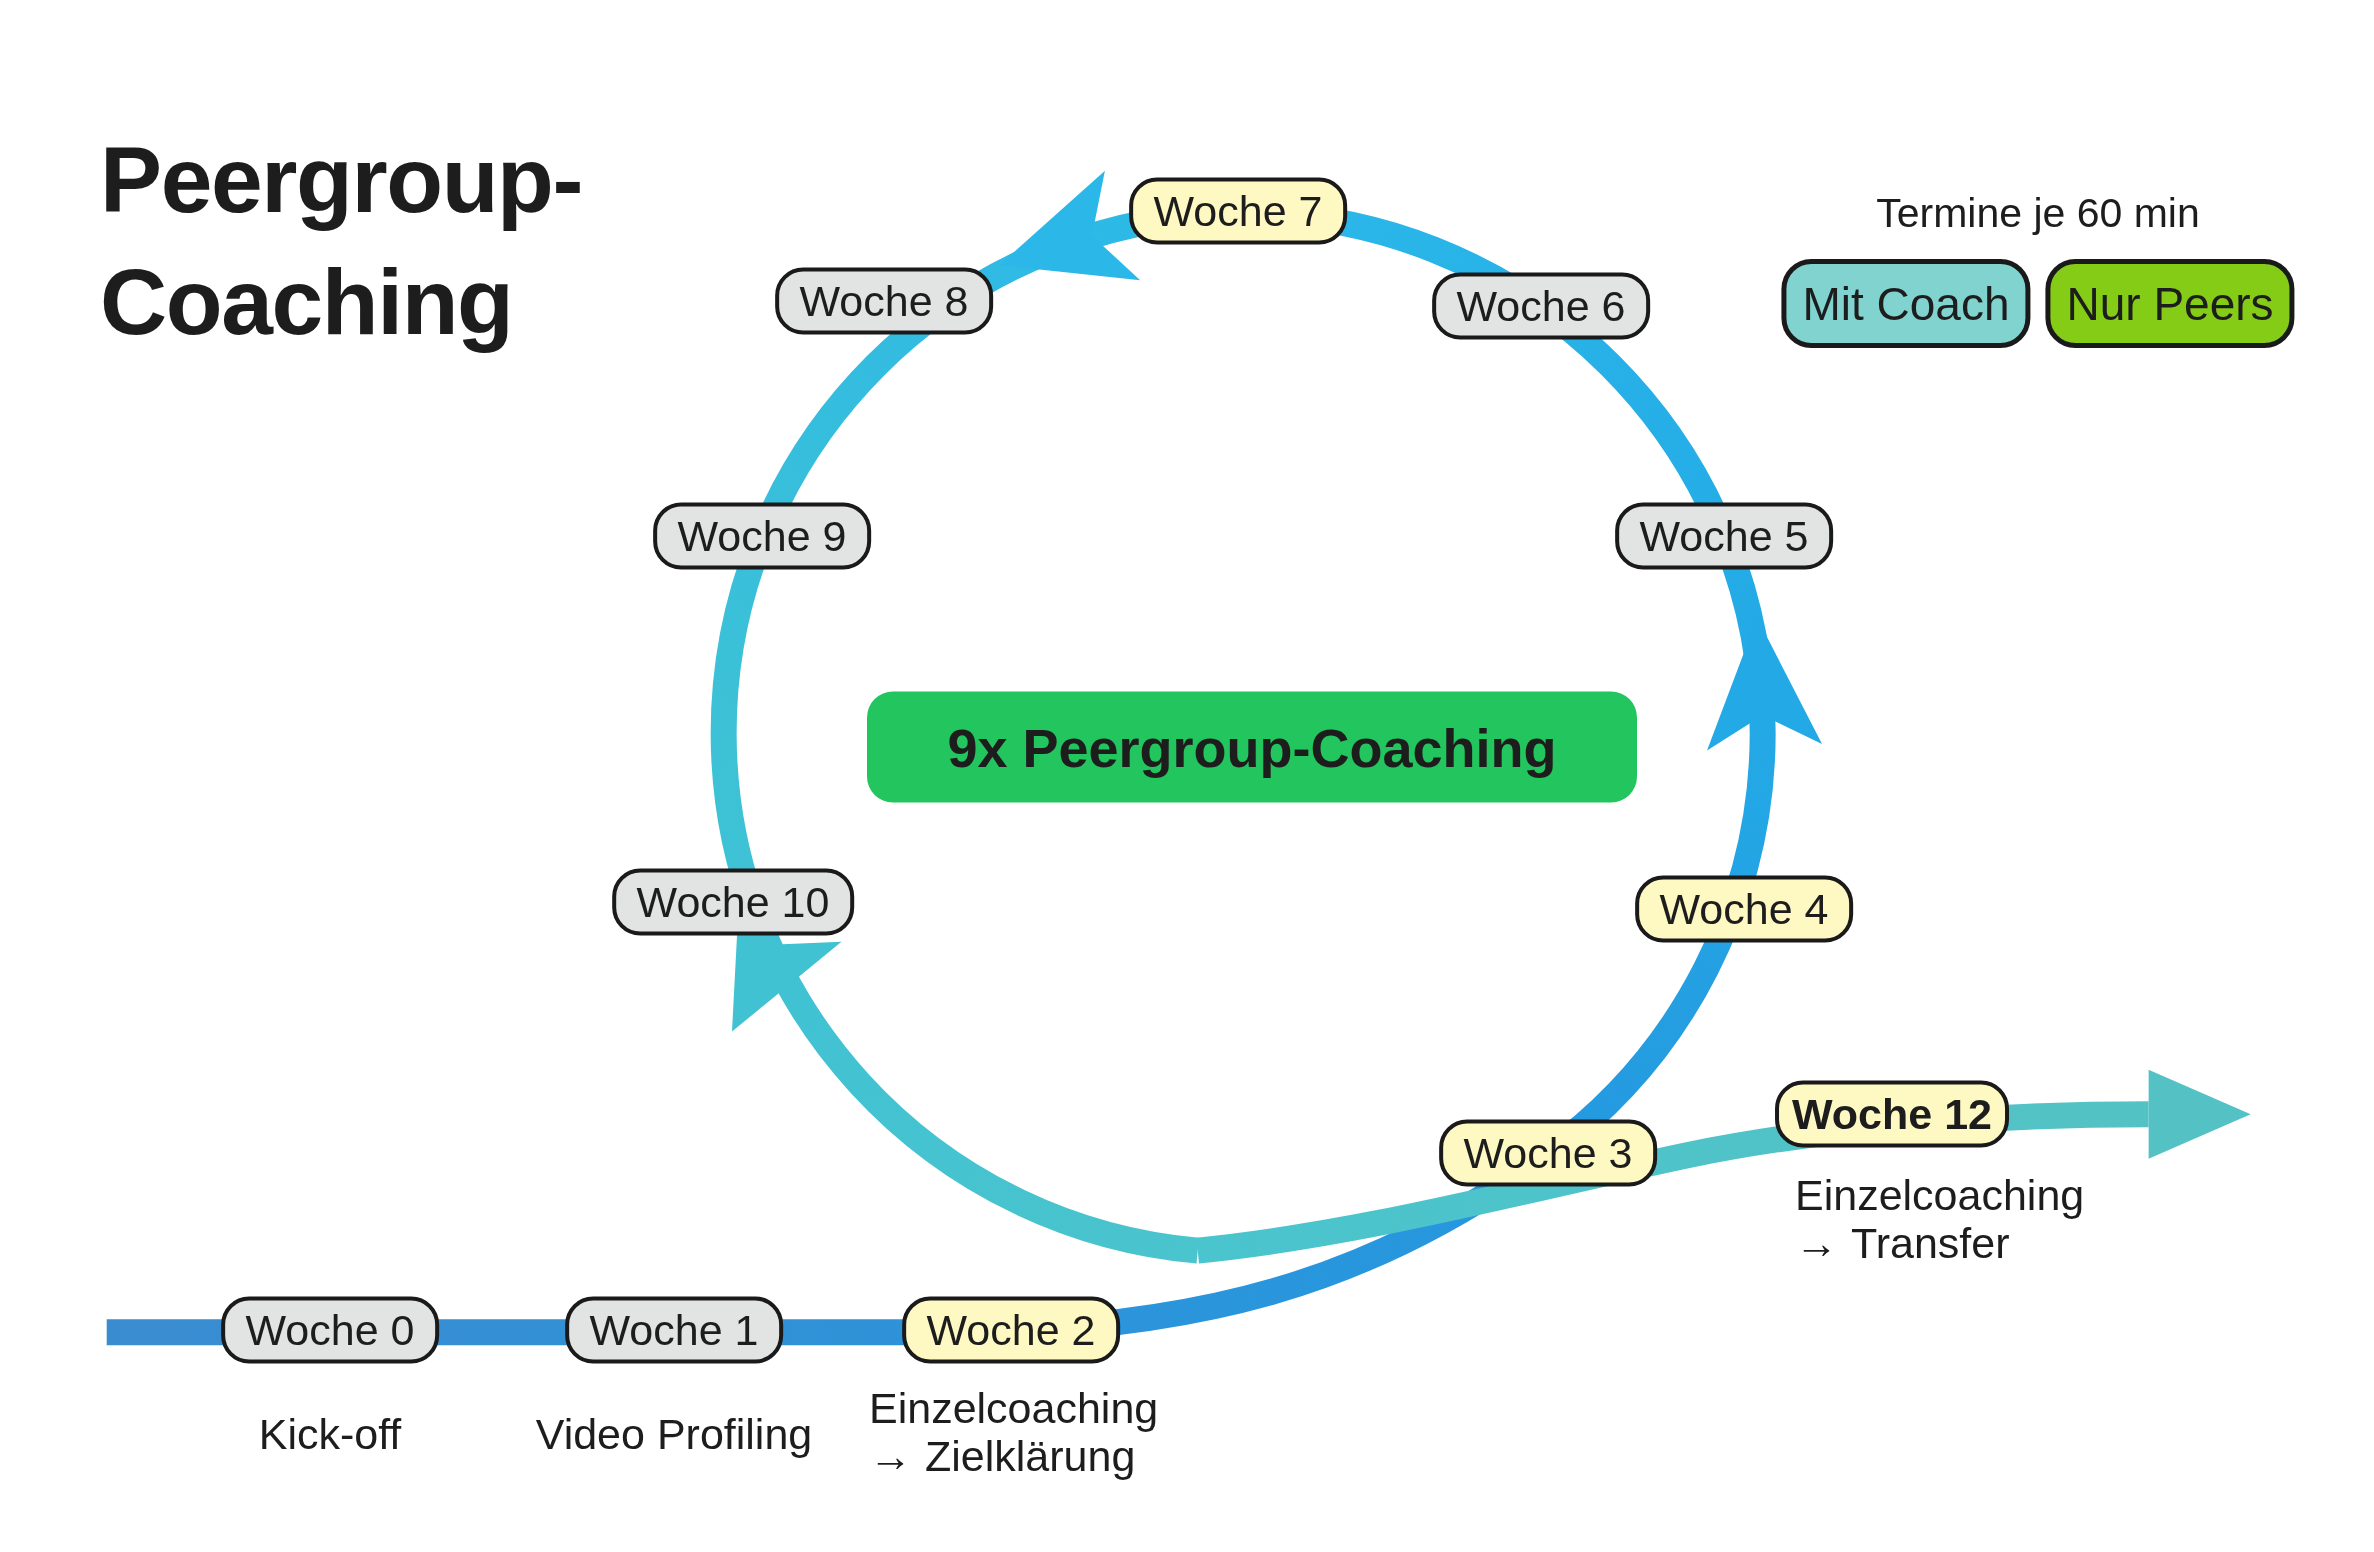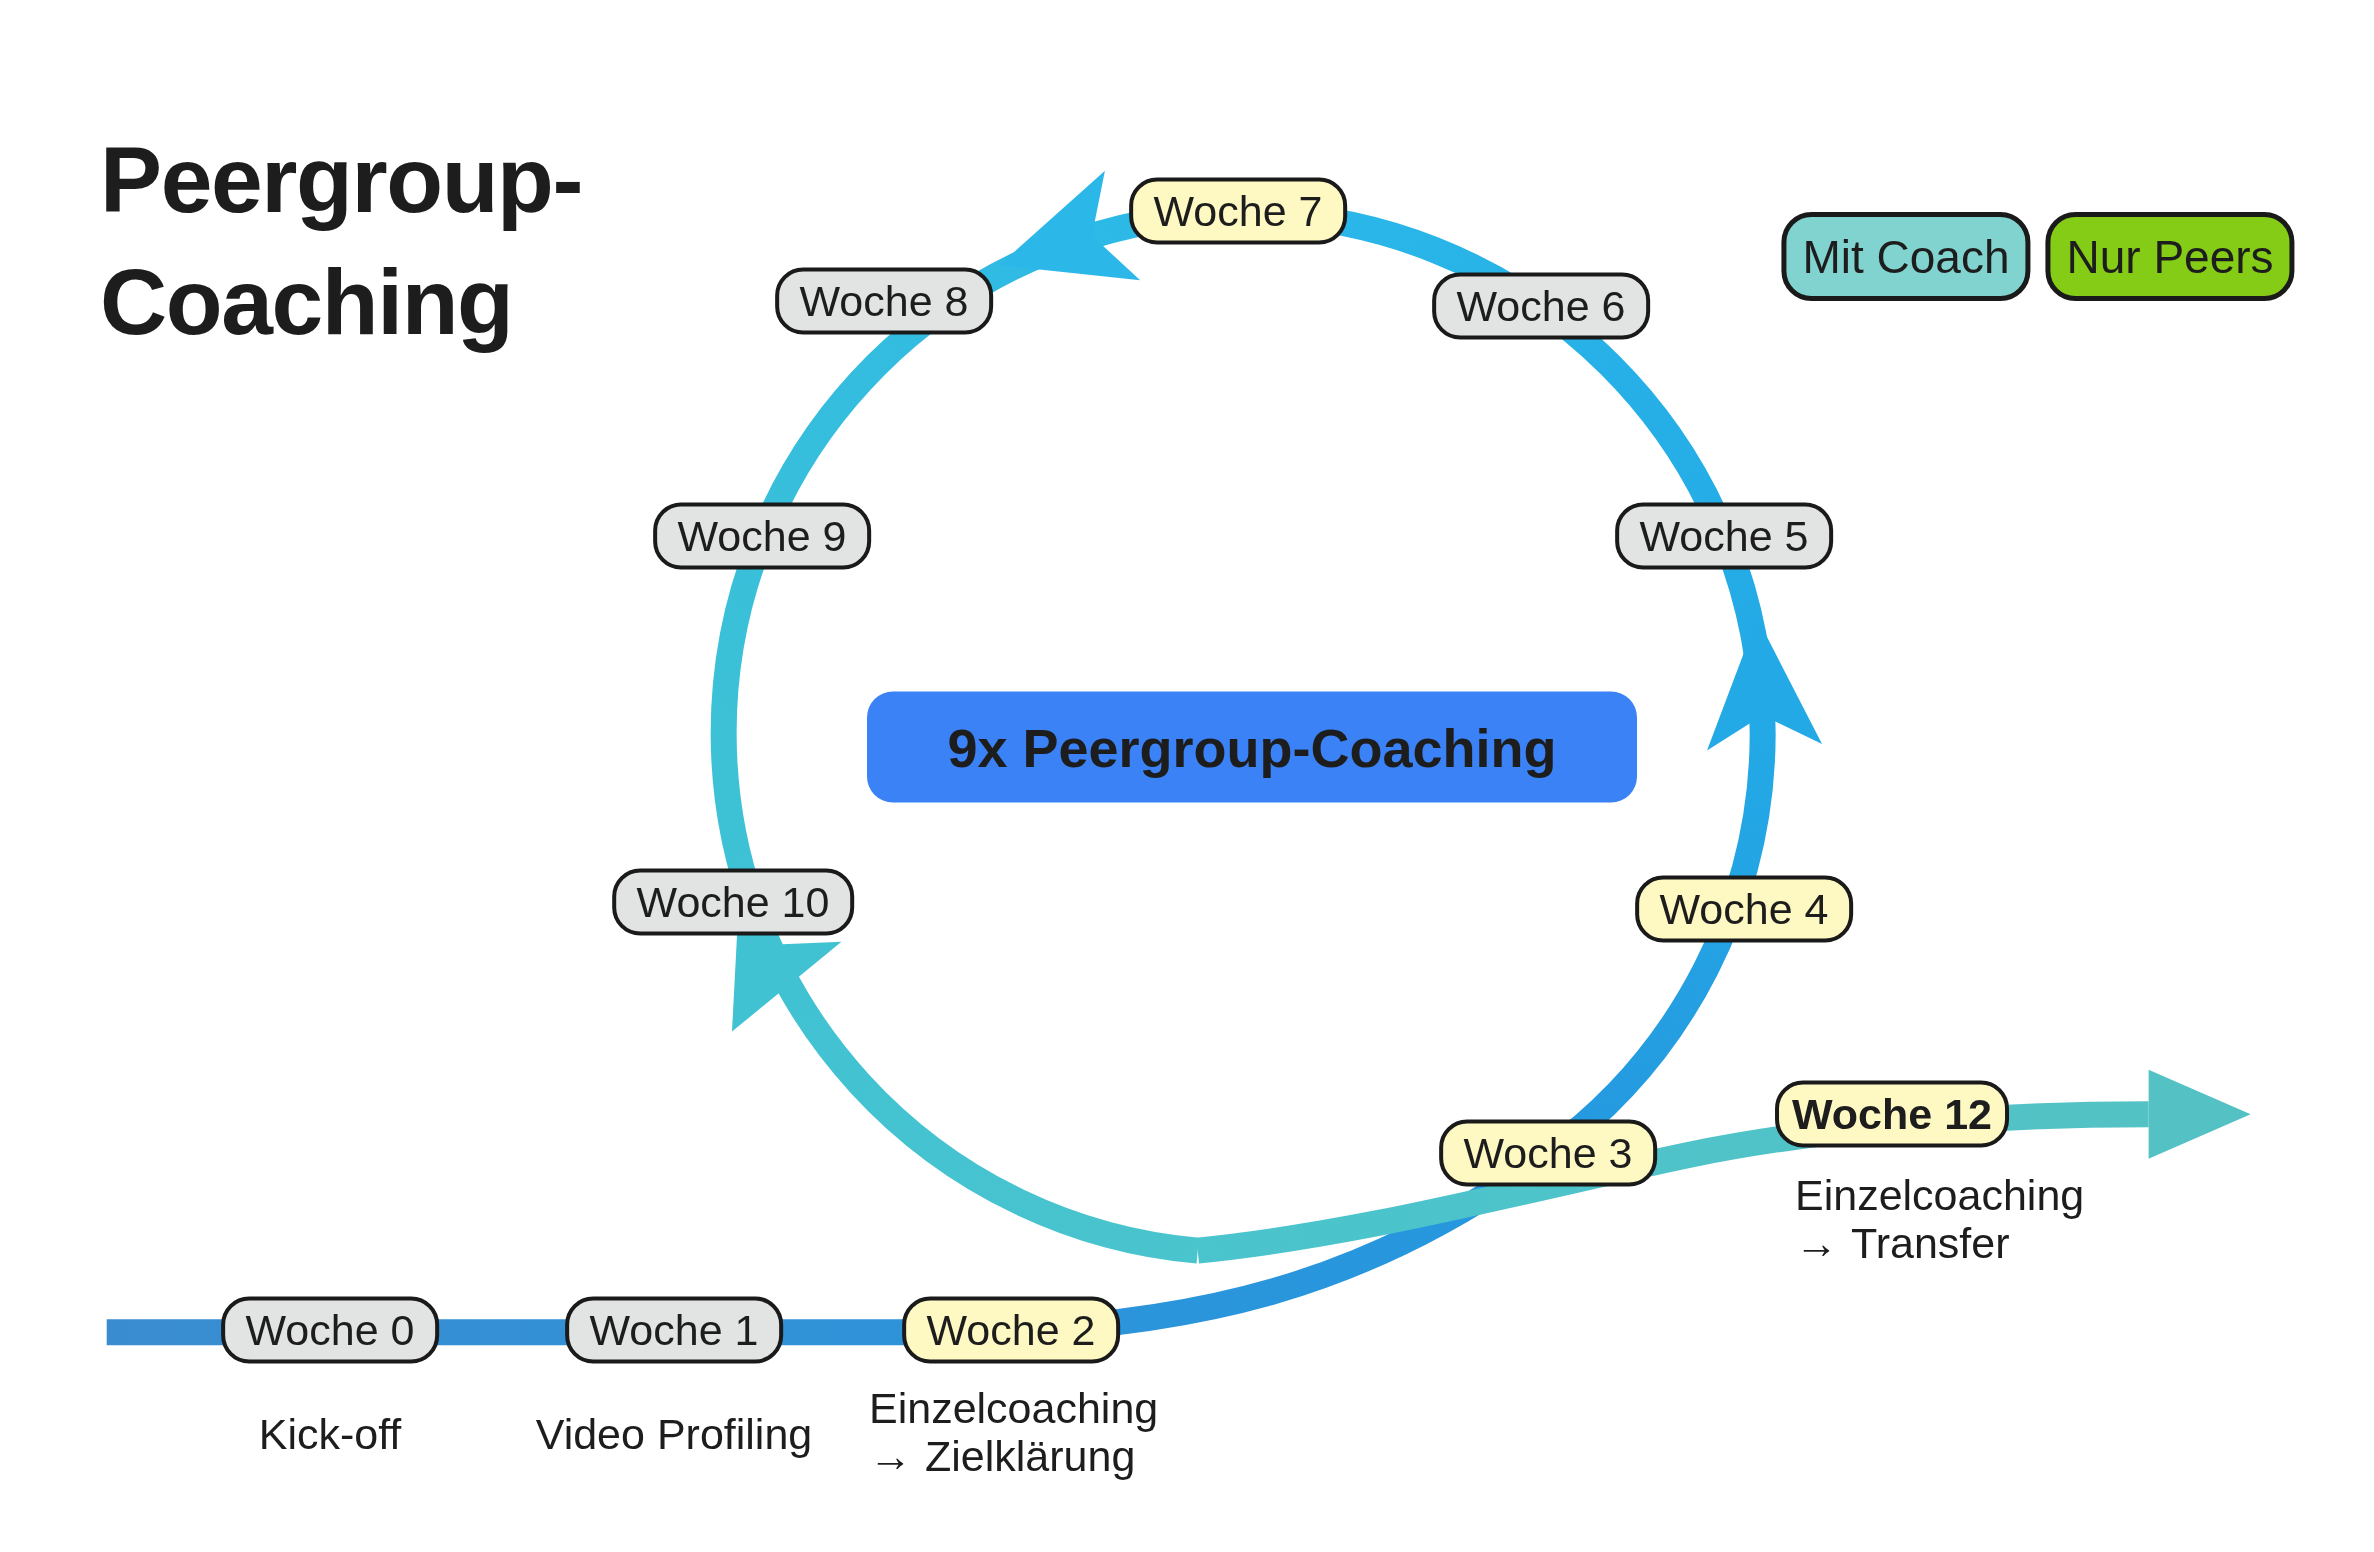--- a/index.html
+++ b/index.html
@@ -21,21 +21,21 @@
   .pill.tight{padding:13px 13px;font-weight:bold;}
 
   
   .caption{position:absolute;font-size:43px;line-height:48px;color:#1d1d1d;z-index:4;white-space:nowrap;}
   .caption.centered{transform:translateX(-50%);text-align:center;}
   .arr{display:inline-block;margin-right:13px;}
 
   
   .center-label{position:absolute;left:1252px;top:747px;transform:translate(-50%,-50%);
         width:770px;height:111px;display:flex;align-items:center;justify-content:center;
-        background:#3b82f6;border-radius:26px;font-size:54px;font-weight:700;color:#1d1d1d;z-index:2;white-space:nowrap;}
+        background:#22c55e;border-radius:26px;font-size:54px;font-weight:700;color:#1d1d1d;z-index:2;white-space:nowrap;}
 
   
   .legend{position:absolute;left:2038px;top:190px;transform:translateX(-50%);text-align:center;z-index:4;}
   .legend-heading{font-size:41px;color:#1d1d1d;white-space:nowrap;}
   .legend-row{display:inline-flex;gap:15px;margin-top:22px;}
   .legend-pill{display:flex;align-items:center;justify-content:center;height:89px;padding:0 16px;
         border:5.6px solid #1a1a1a;border-radius:30px;font-size:46px;color:#1d1d1d;white-space:nowrap;box-sizing:border-box;}
   .legend-pill.coach{background:#81D3CF;}
   .legend-pill.peers{background:#84cc16;}
 </style>
@@ -43,20 +43,21 @@
 <body>
 
 <div class="stage">
 
   <div class="title">
     <div>Peergroup-</div>
     <div>Coaching</div>
   </div>
 
   <div class="legend">
+    <div class="legend-heading">Termine je 60 min</div>
     <div class="legend-row">
       <div class="legend-pill coach">Mit Coach</div>
       <div class="legend-pill peers">Nur Peers</div>
     </div>
   </div>
 
   <svg class="flow" width="2375" height="1553" viewBox="0 0 2560 1674">
     <defs>
       <linearGradient id="g-entry" gradientUnits="userSpaceOnUse" x1="115" y1="1436" x2="1669" y2="1260">
         <stop offset="0" stop-color="#3A8CD0"></stop>

